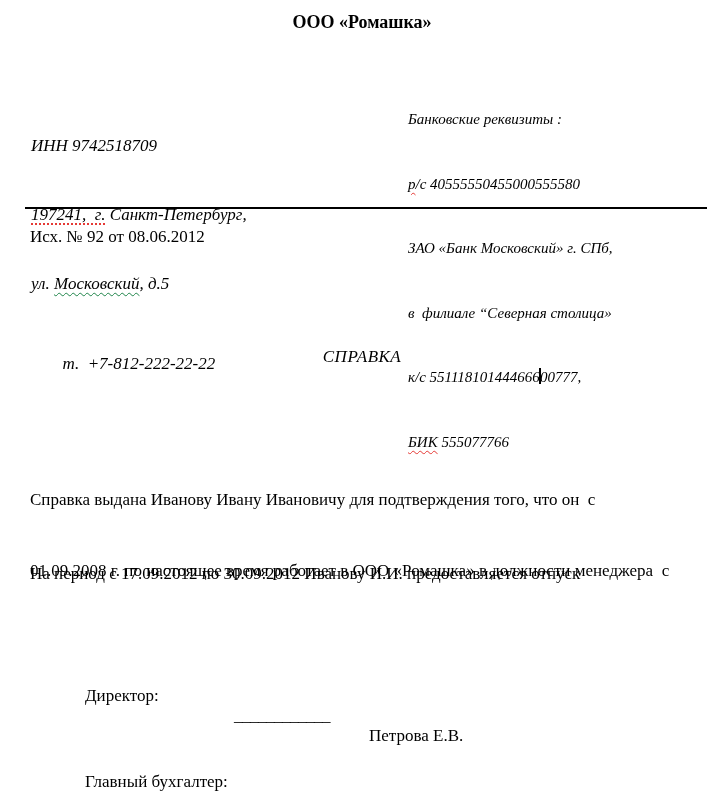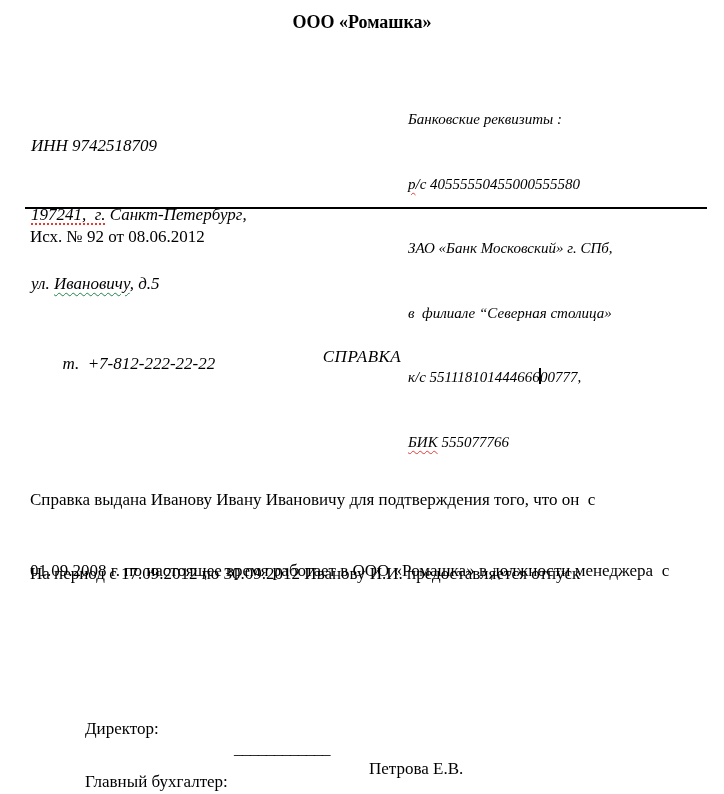--- a/index.html
+++ b/index.html
@@ -107,37 +107,37 @@
   .para-1 { top: 441px; font-family: Liberation Serif, serif; }
   .para-2 { top: 515px; }
   .sig-row {
     position: absolute;
     left: 0;
     width: 100%;
     height: 24px;
     font-size: 17px;
     white-space: pre;
   }
-  .sig-row-1 { top: 699px; text-align: center; }
+  .sig-row-1 { top: 666px; text-align: center; }
   .sig-row-2 { top: 752px; }
   .sig-label { position: absolute; left: 85px; }
   .sig-line  { position: absolute; left: 234px; letter-spacing: -0.5px; }
   .sig-name  { position: absolute; left: 369px; }
 </style>
 </head>
 <body>
 
 <div class="page">
 
   <div class="company-title">ООО «Ромашка»</div>
 
   <div class="header-left">
     <div class="line">ИНН 9742518709</div>
     <div class="line"><span class="sc-red-dotted">197241,  г.</span><span> Санкт-Петербург,</span></div>
-    <div class="line"><span>ул. </span><span class="sc-green-wavy">Ивановичу</span><span>, д.5</span></div>
+    <div class="line"><span>ул. </span><span class="sc-green-wavy">Московский</span><span>, д.5</span></div>
     <div class="line phone-line">т.  +7-812-222-22-22</div>
   </div>
 
   <div class="header-right">
     <div class="line">Банковские реквизиты :</div>
     <div class="line"><span class="sc-red-wavy">р</span><span>/с 40555550455000555580</span></div>
     <div class="line">ЗАО «Банк Московский» г. СПб,</div>
     <div class="line">в  филиале “Северная столица»</div>
     <div class="line"><span>к/с 551118101444666</span><span class="caret"></span><span>00777,</span></div>
     <div class="line"><span class="sc-red-wavy">БИК</span><span> 555077766</span></div>

